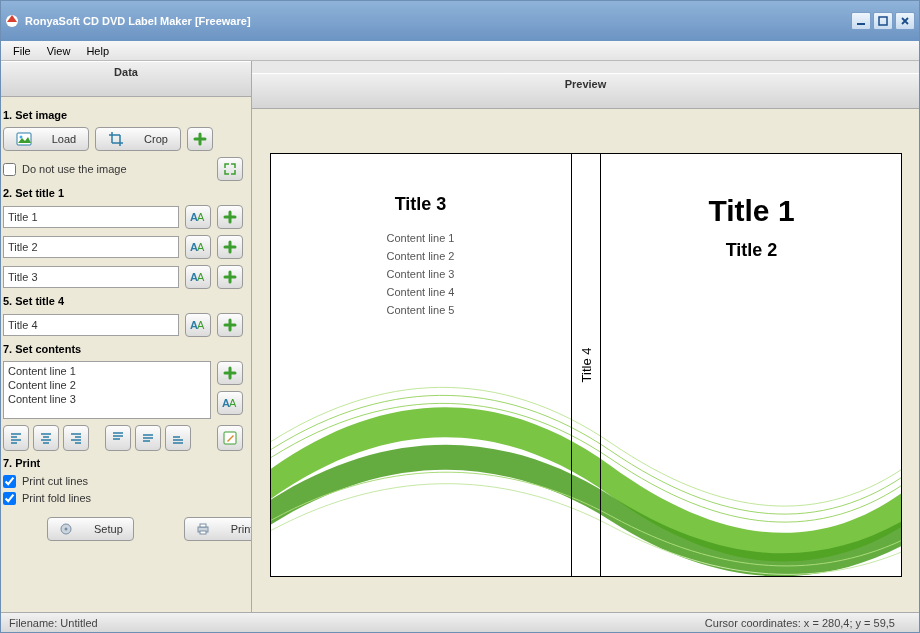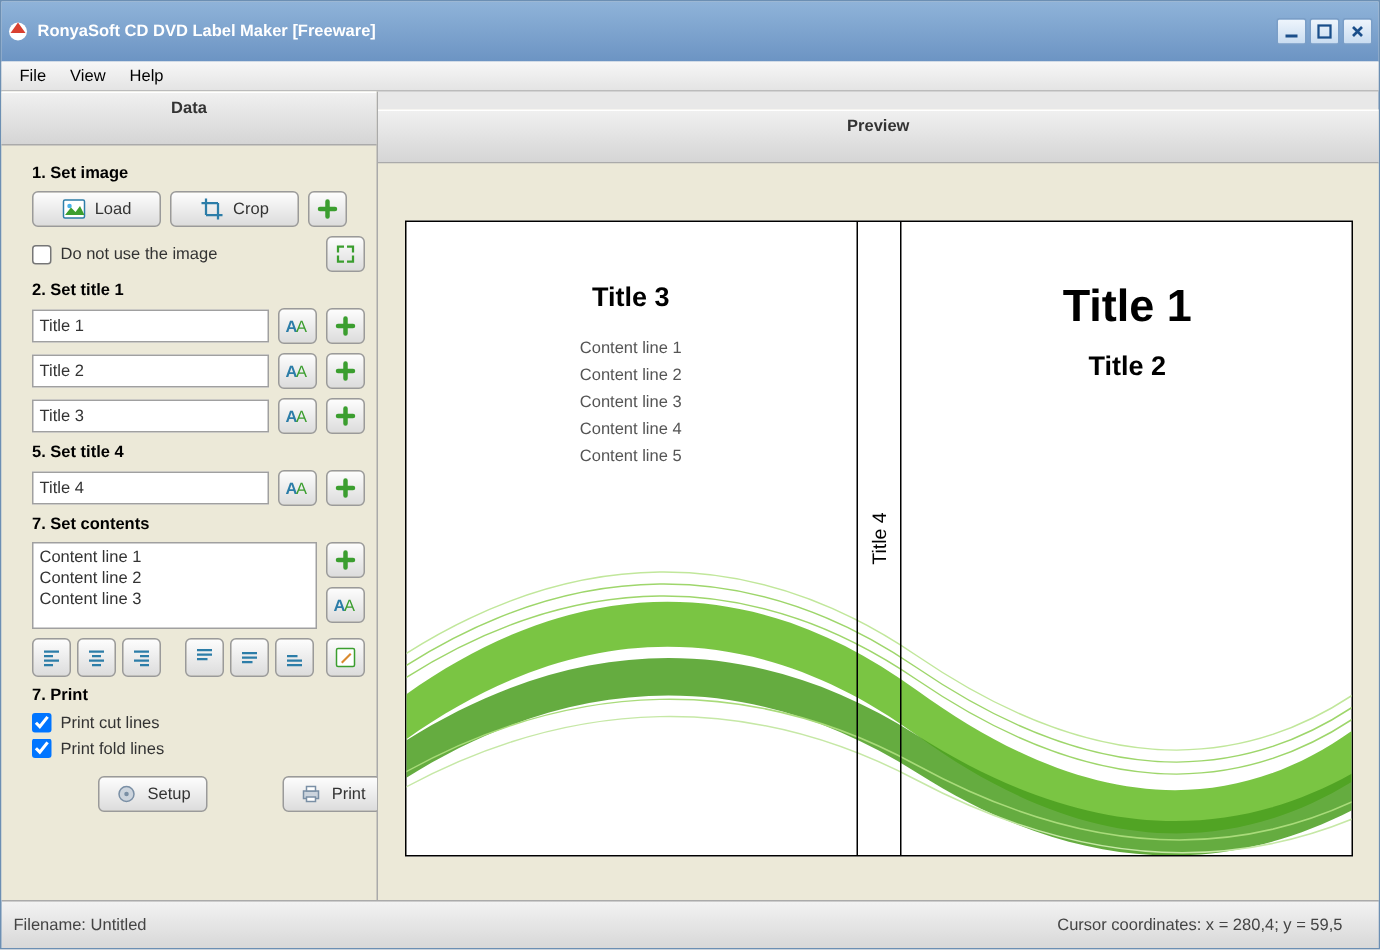--- a/index.html
+++ b/index.html
@@ -14,37 +14,37 @@
   
   .menubar { height:20px; background: linear-gradient(to bottom,#f7f7f7,#e4e4e4); display:flex; align-items:center; padding:0 4px; border-bottom:1px solid #bbb;}
   .menubar .mitem { padding:2px 8px; cursor:pointer; color:#000; }
   
   .panehdr { height:36px; background: linear-gradient(to bottom,#f0f0f0,#d5d5d5); border-top:1px solid #fff; border-bottom:1px solid #aaa; text-align:center; font-weight:bold; line-height:20px; color:#333;}
   .cols { flex:1; display:flex; min-height:0; }
   .leftcol { width:251px; background:#ece9d8; border-right:1px solid #aaa; display:flex; flex-direction:column;}
   .rightcol { flex:1; display:flex; flex-direction:column; background:#ece9d8;margin-top:12px;}
   .preview-area { flex:1; background:#ece9d8; position:relative; overflow:hidden; display:flex; align-items:center; justify-content:center;}
   
-  .leftbody { flex:1; overflow:auto; padding:6px 8px 6px 20px; }
+  .leftbody { flex:1; overflow:auto; padding:6px 8px 6px 2px; }
   .sectionlabel { font-weight:bold; color:#000; margin:6px 0 6px 0; }
   .row { display:flex; align-items:center; gap:6px; margin-bottom:6px; }
-  .btn { height:24px; background: linear-gradient(to bottom,#fdfdfd,#dcdcdc); border:1px solid #9a9a9a; border-radius:4px; display:inline-flex; align-items:center; justify-content:center; gap:6px; padding:0 10px; cursor:pointer; color:#333;}
+  .btn { height:24px; background: linear-gradient(to bottom,#fdfdfd,#dcdcdc); border:1px solid #9a9a9a; border-radius:4px; display:inline-flex; align-items:center; justify-content:center; gap:20px; padding:0 10px; cursor:pointer; color:#333;}
   .btn .bicon { width:16px; height:16px; display:flex; align-items:center; justify-content:center;}
   .btn.square { width:26px; padding:0; }
   .btn.wide { flex:1;margin-left:44px; }
   .btn.medium { width:86px; }
   .input { height:22px; border:1px solid #a0a0a0; background:#fff; padding:2px 4px; color:#333; flex:1; }
   textarea.input { height:58px; resize:none; line-height:14px; }
-  .chk { display:flex; align-items:center; gap:6px; color:#333; }
+  .chk { display:flex; align-items:flex-start; gap:6px; color:#333; }
   .chk input { width:13px; height:13px; }
   .toolbarrow .btn { width:26px; height:26px; padding:0;}
   .toolbarrow { display:flex; gap:4px; margin:6px 0 6px 0;}
   .toolbarrow .spacer { flex:1; }
   
-  .statusbar { height:32px; background: linear-gradient(to bottom,#f2f2f2,#d8d8d8); border-top:1px solid #aaa; display:flex; align-items:center; padding:0 8px; color:#444;}
+  .statusbar { height:20px; background: linear-gradient(to bottom,#f2f2f2,#d8d8d8); border-top:1px solid #aaa; display:flex; align-items:center; padding:0 8px; color:#444;}
   .statusbar .sseg { padding-right:16px; }
   .statusbar .flex { flex:1; }
   
   .cover { position:relative; width:632px; height:424px; background:#fff; border:1px solid #000; margin-top:8px; overflow:hidden;}
   .spine { position:absolute; left:300px; top:0; width:30px; height:100%; border-left:1px solid #000; border-right:1px solid #000; }
   .spine .stext { position:absolute; left:50%; top:50%; transform:translate(-50%,-50%) rotate(-90deg); white-space:nowrap; color:#000; font-size:13px; }
   .backpanel { position:absolute; left:0; top:0; width:300px; height:100%; text-align:center;}
   .frontpanel { position:absolute; left:330px; top:0; width:302px; height:100%; text-align:center;}
   .ptitle3 { margin-top:40px; font-family: Verdana, Arial; font-weight:bold; font-size:18px; color:#000;}
   .pclines { margin-top:14px; color:#555; font-size:12px; line-height:18px;}

